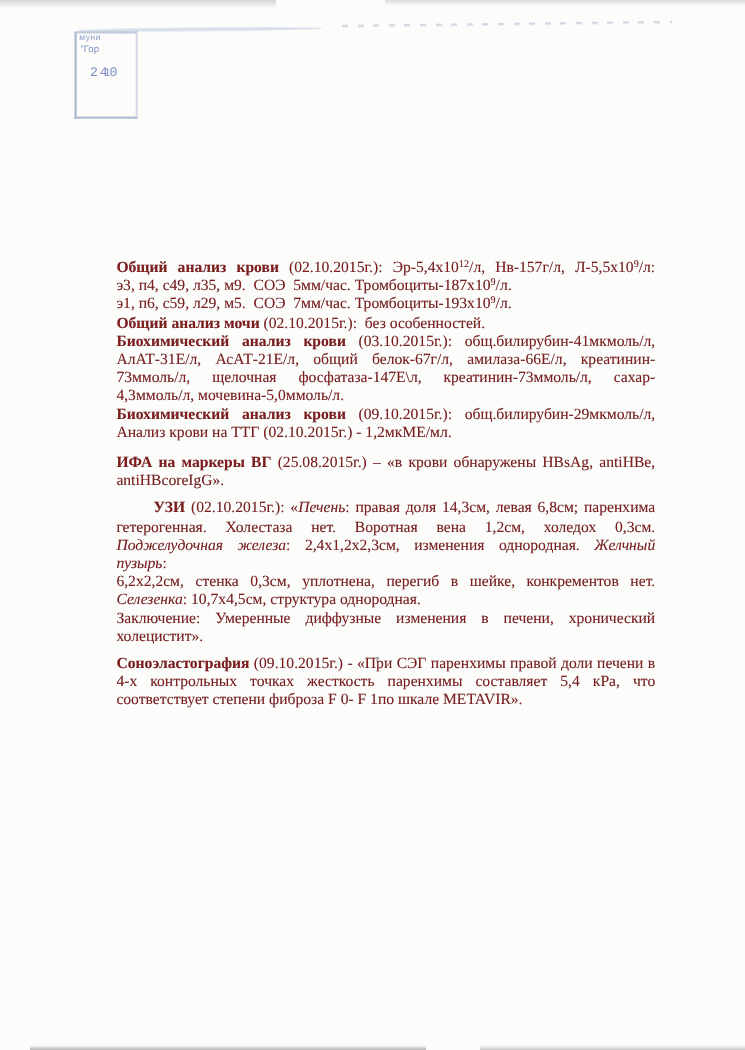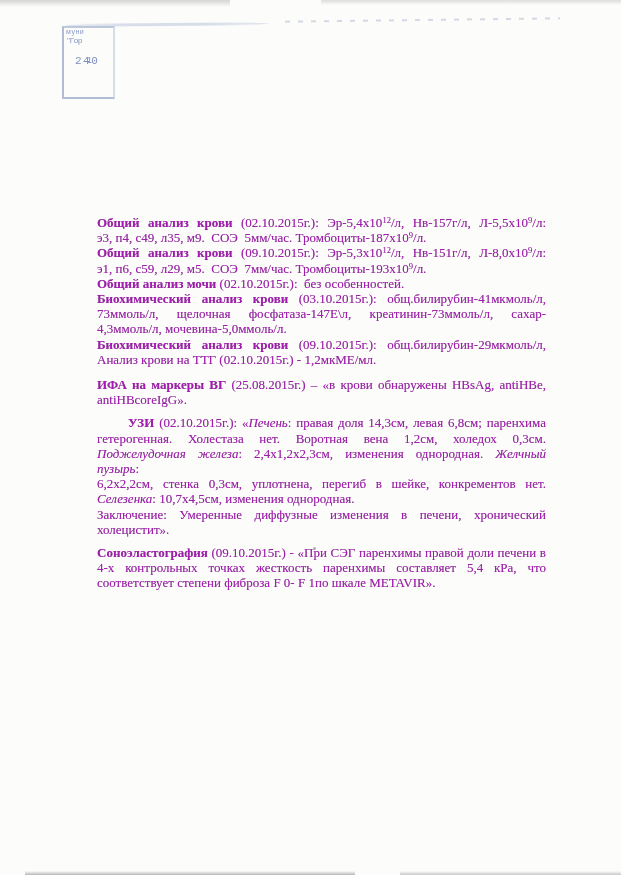--- a/index.html
+++ b/index.html
@@ -3,21 +3,21 @@
 <meta charset="utf-8">
 <style>
   html,body{margin:0;padding:0;background:#e9e9e9;}
   .page{
     position:relative;width:621px;height:875px;background:#fcfcfb;overflow:hidden;
     font-family:"Liberation Serif","DejaVu Serif",serif;
   }
   
   .doc{
     position:absolute;left:97px;top:215px;width:449px;
-    font-size:13px;line-height:15.2px;color:#a21caf;
+    font-size:13px;line-height:15.2px;color:#7f1d1d;
     text-shadow:0 0 0.5px rgba(51,51,59,0.40);
   }
   .tline{text-align:justify;text-align-last:left;}
   .tline.j{text-align-last:justify;}
   .b{font-weight:bold;}
   .i{font-style:italic;}
   .sup{font-size:8.5px;line-height:0;vertical-align:4.5px;}
   
   .stamp{
     position:absolute;left:62px;top:26px;width:49px;height:69px;
@@ -70,47 +70,47 @@
   <div class="smear-a"></div>
   <div class="smear-b"></div>
   <div class="speck"></div>
 
   <div class="doc">
       <div>
         <div class="tline j"><span class="b">Общий анализ крови</span><span> (02.10.2015г.): Эр-5,4х10</span><span class="sup">12</span><span>/л, Нв-157г/л, Л-5,5х10</span><span class="sup">9</span><span>/л:</span></div>
         <div class="tline"><span>э3, п4, с49, л35, м9. &nbsp;СОЭ &nbsp;5мм/час. Тромбоциты-187х10</span><span class="sup">9</span><span>/л.</span></div>
       </div>
       <div>
-        <div class="tline j"><span class="b">Общий анализ крови</span><span> (09.10.2015г.): Эр-5,3х10</span><span class="sup">12</span><span>/л, Нв-151г/л, Л-8,0х10</span><span class="sup">9</span><span>/л:</span></div>
         <div class="tline"><span>э1, п6, с59, л29, м5. &nbsp;СОЭ &nbsp;7мм/час. Тромбоциты-193х10</span><span class="sup">9</span><span>/л.</span></div>
       </div>
       <div>
         <div class="tline"><span class="b">Общий анализ мочи</span><span> (02.10.2015г.): &nbsp;без особенностей.</span></div>
       </div>
       <div>
         <div class="tline j"><span class="b">Биохимический анализ крови</span><span> (03.10.2015г.): общ.билирубин-41мкмоль/л,</span></div>
+        <div class="tline j"><span>АлАТ-31Е/л, АсАТ-21Е/л, общий белок-67г/л, амилаза-66Е/л, креатинин-</span></div>
         <div class="tline j"><span>73ммоль/л, щелочная фосфатаза-147Е\л, креатинин-73ммоль/л, сахар-</span></div>
         <div class="tline"><span>4,3ммоль/л, мочевина-5,0ммоль/л.</span></div>
       </div>
       <div>
         <div class="tline j"><span class="b">Биохимический анализ крови</span><span> (09.10.2015г.): общ.билирубин-29мкмоль/л,</span></div>
       </div>
       <div>
         <div class="tline"><span>Анализ крови на ТТГ (02.10.2015г.) - 1,2мкМЕ/мл.</span></div>
       </div>
       <div style="margin-top: 10px;">
         <div class="tline j"><span class="b">ИФА на маркеры ВГ</span><span> (25.08.2015г.) – «в крови обнаружены HBsAg, antiHBe,</span></div>
         <div class="tline"><span>antiHBcoreIgG».</span></div>
       </div>
       <div style="margin-top: 8px; font-family: Liberation Serif, serif;">
         <div class="tline j" style="text-indent: 31px;"><span class="b">УЗИ</span><span> (02.10.2015г.): «</span><span class="i">Печень</span><span>: правая доля 14,3см, левая 6,8см; паренхима</span></div>
         <div class="tline j"><span>гетерогенная. Холестаза нет. Воротная вена 1,2см, холедох 0,3см.</span></div>
         <div class="tline j"><span class="i">Поджелудочная железа</span><span>: 2,4х1,2х2,3см, изменения однородная. </span><span class="i">Желчный пузырь</span><span>:</span></div>
         <div class="tline j"><span>6,2х2,2см, стенка 0,3см, уплотнена, перегиб в шейке, конкрементов нет.</span></div>
-        <div class="tline"><span class="i">Селезенка</span><span>: 10,7х4,5см, изменения однородная.</span></div>
+        <div class="tline"><span class="i">Селезенка</span><span>: 10,7х4,5см, структура однородная.</span></div>
         <div class="tline j"><span>Заключение: Умеренные диффузные изменения в печени, хронический</span></div>
         <div class="tline"><span>холецистит».</span></div>
       </div>
       <div style="margin-top: 8px;">
         <div class="tline j"><span class="b">Соноэластография</span><span> (09.10.2015г.) - «При СЭГ паренхимы правой доли печени в</span></div>
         <div class="tline j"><span>4-х контрольных точках жесткость паренхимы составляет 5,4 кРа, что</span></div>
         <div class="tline"><span>соответствует степени фиброза F 0- F 1по шкале METAVIR».</span></div>
       </div>
     </div>
 

